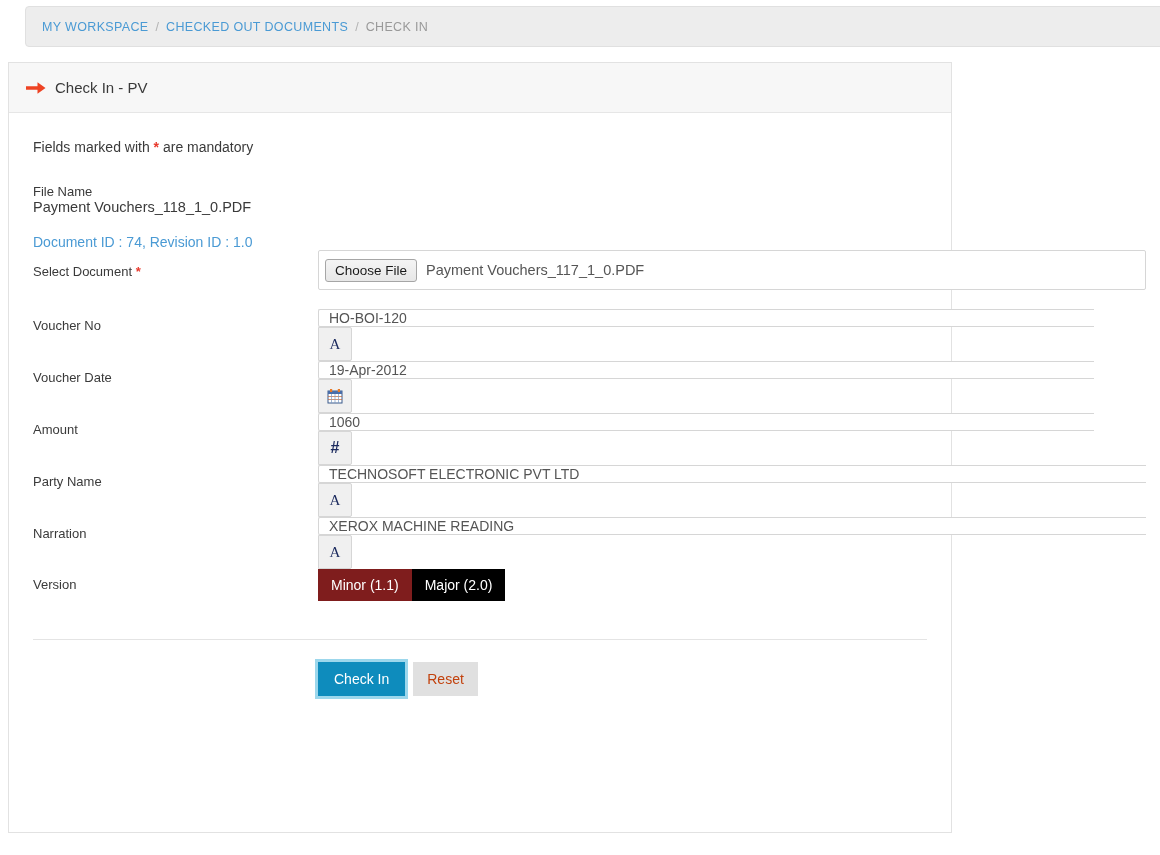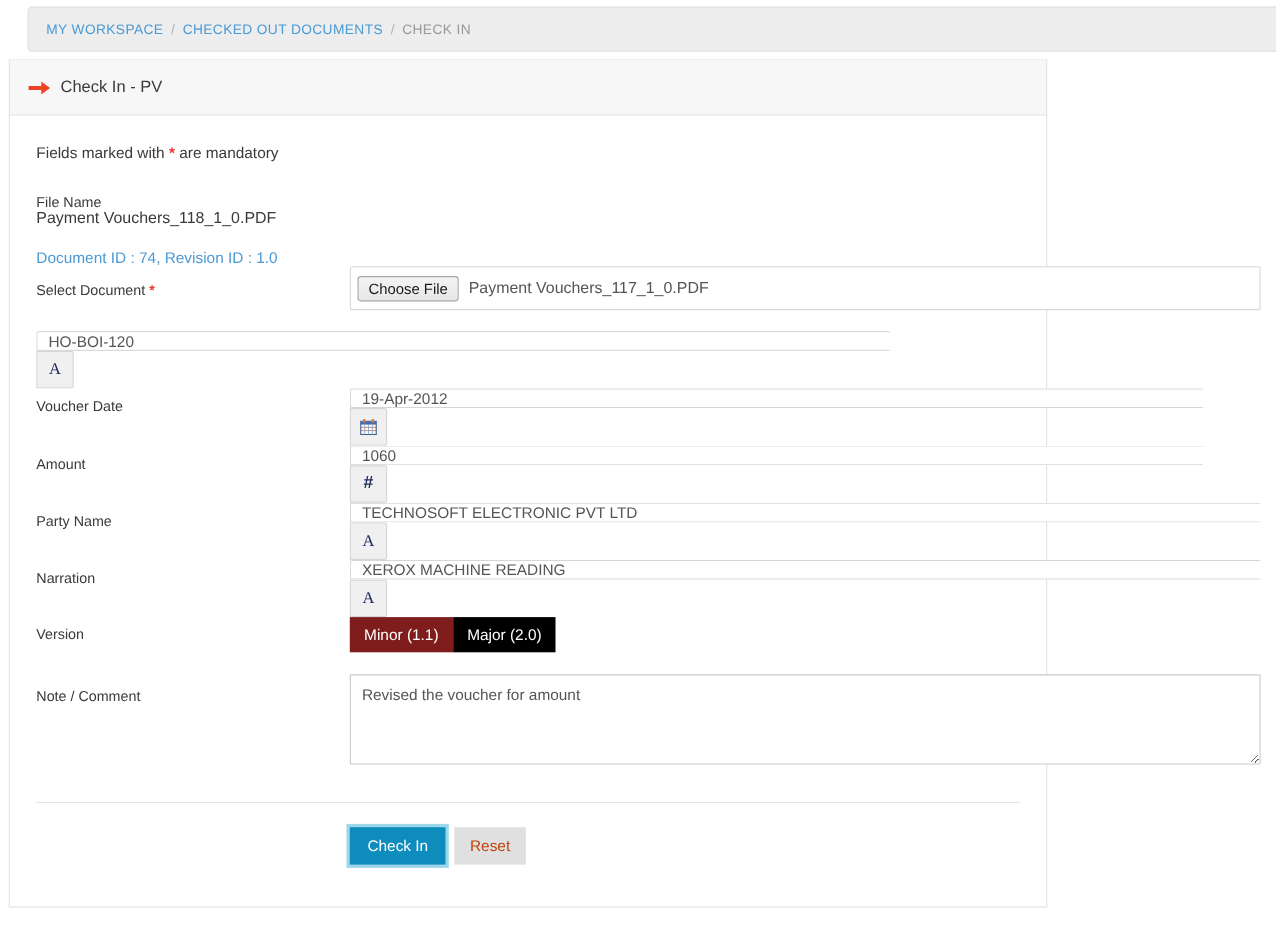--- a/index.html
+++ b/index.html
@@ -30,21 +30,21 @@
   }
   .crumb.current { color: #999999; }
   .crumb-sep {
     font-size: 12.5px;
     color: #b3b3b3;
     margin: 0 7px;
   }
 
   
   .panel {
-    position: absolute; left: 8px; top: 54px; width: 944px; height: 771px;
+    position: absolute; left: 8px; top: 62px; width: 944px; height: 771px;
     background: #ffffff;
     border: 1px solid #e2e2e2;
   }
   .panel-head {
     height: 50px;
     background: #f7f7f7;
     border-bottom: 1px solid #e6e6e6;
     display: flex; align-items: center;
     padding-left: 16px;
   }
@@ -263,20 +263,21 @@
         </div>
         <div class="row-control">
           <div class="filepicker">
             <button class="choose-btn" type="button">Choose File</button>
             <span class="file-chosen">Payment Vouchers_117_1_0.PDF</span>
           </div>
         </div>
       </div>
 
       <div class="row">
+        <div class="row-label">Voucher No</div>
         <div class="row-control">
           <div class="input-group w-voucherno">
             <input class="txt" type="text" value="HO-BOI-120" style="">
             <span class="addon">
               <span class="addon-a">A</span>
             </span>
           </div>
         </div>
       </div>
 
@@ -345,26 +346,20 @@
       <div class="row" style="min-height:52px;">
         <div class="row-label" style="padding-top:8px;">Version</div>
         <div class="row-control">
           <div class="btn-group">
             <button class="tgl minor" type="button">Minor (1.1)</button>
             <button class="tgl major" type="button">Major (2.0)</button>
           </div>
         </div>
       </div>
 
-      <div class="row" style="min-height:98px;">
-        <div class="row-label" style="padding-top:12px;">Note / Comment</div>
-        <div class="row-control">
-          <textarea class="note-area" style="">Revised the voucher for amount</textarea>
-        </div>
-      </div>
 
       <hr class="divider">
 
       <div class="actions">
         <button class="btn-checkin" type="button">Check In</button>
         <button class="btn-reset" type="button">Reset</button>
       </div>
 
     </div>
   </div>

